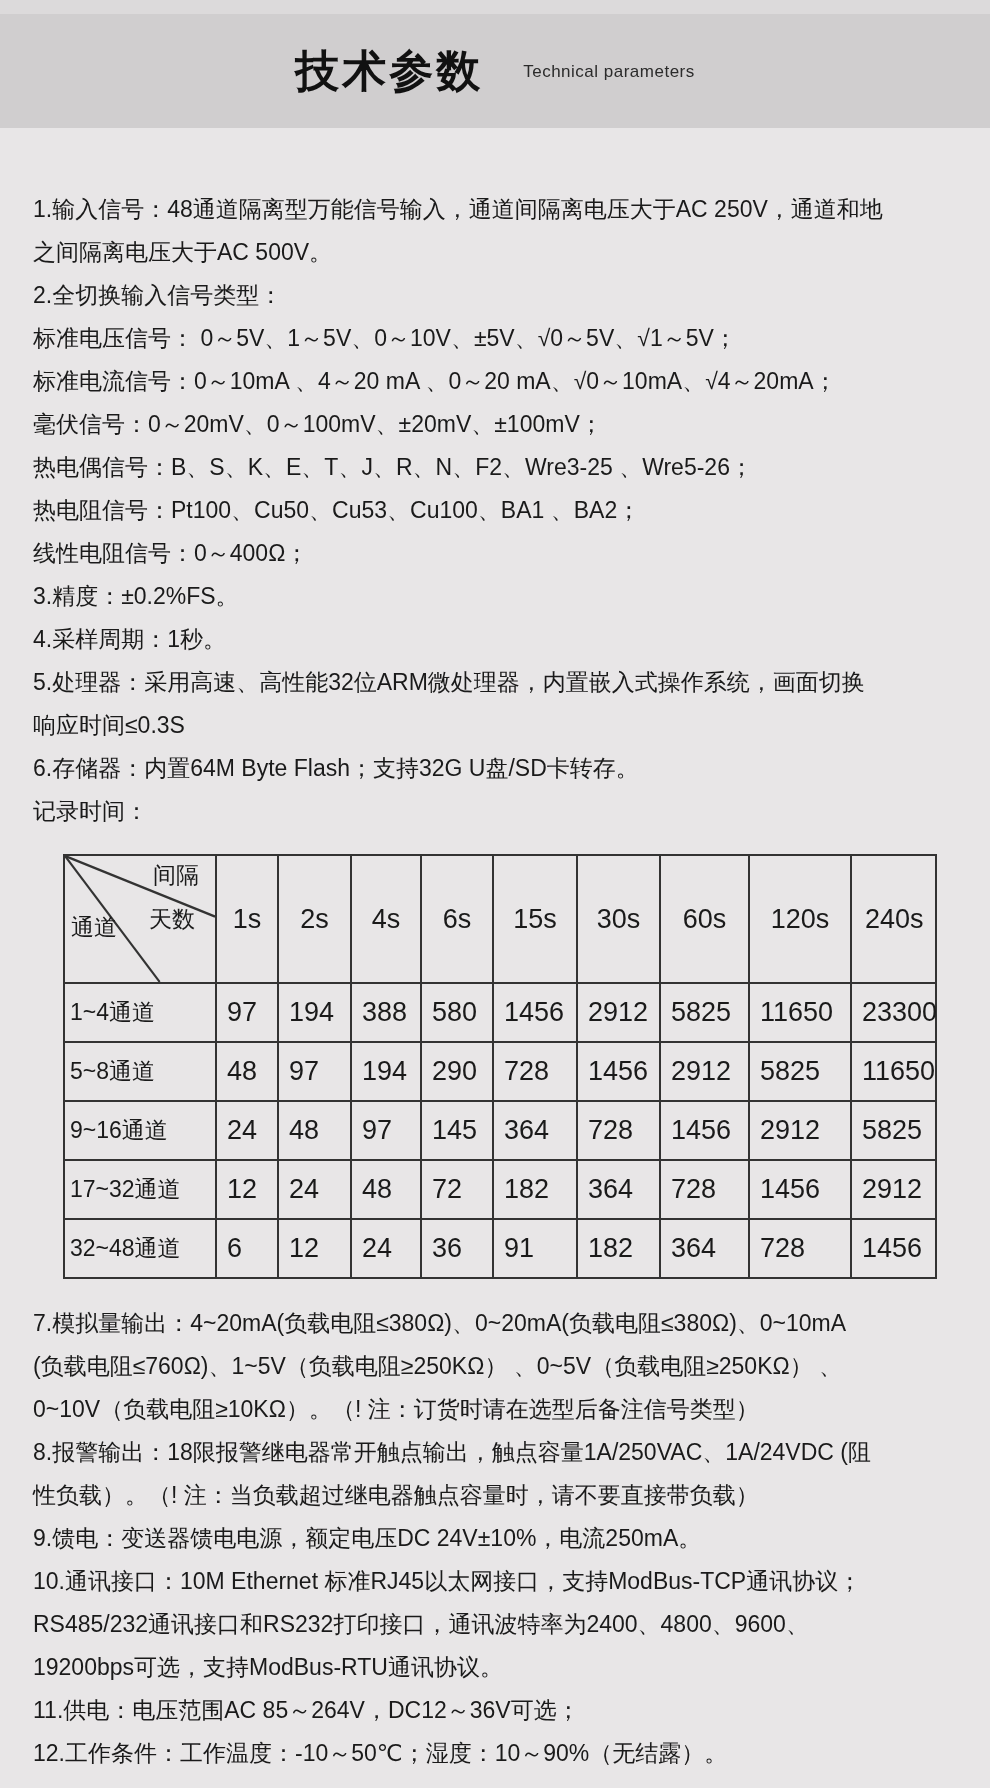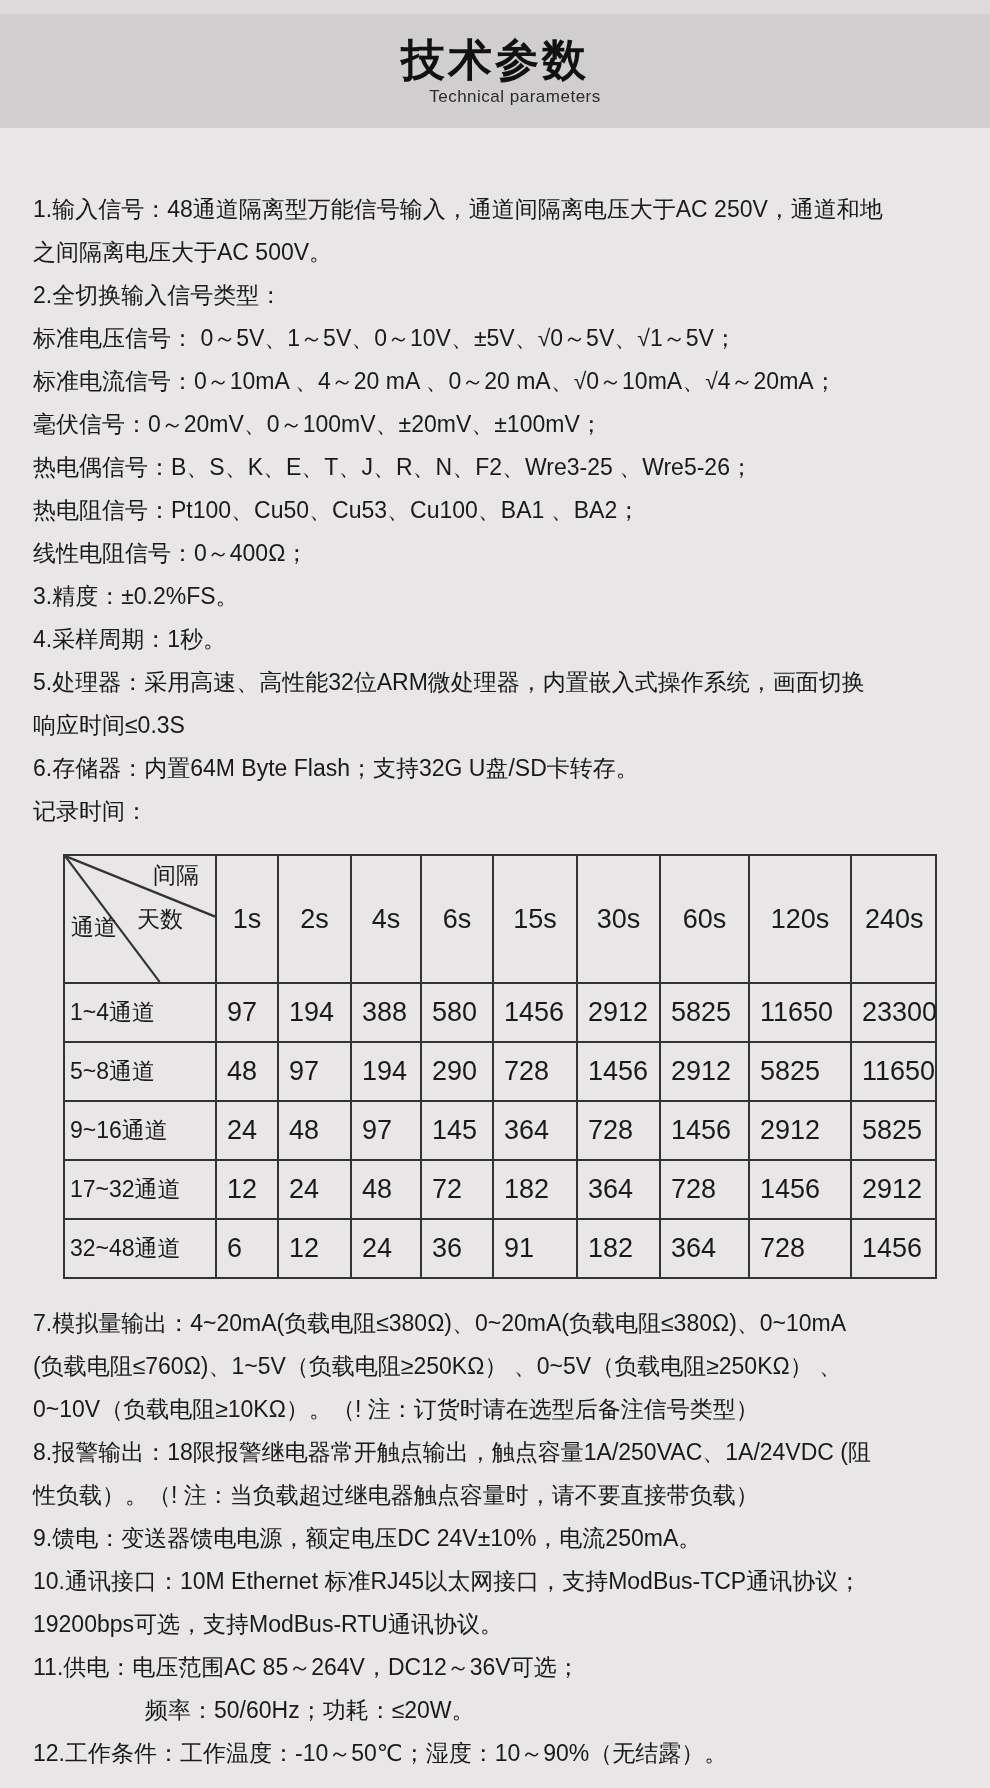--- a/index.html
+++ b/index.html
@@ -15,21 +15,21 @@
     width:990px;height:1788px;
     background:var(--page_bg);
     font-family:"Liberation Sans","DejaVu Sans",sans-serif;
     color:var(--text_color);
     overflow:hidden;
     position:relative;
   }
   .top-strip{height:14px;background:var(--strip_bg);}
   .header-band{
     height:114px;background:var(--band_bg);
-    display:flex;flex-direction:column;align-items:center;justify-content:center;
+    display:flex;flex-direction:row;align-items:center;justify-content:center;
   }
   .page-title{
     font-size:44px;font-weight:bold;letter-spacing:3px;line-height:1.15;color:#111;
   }
   .page-subtitle{
     font-size:17px;color:#2b2b2b;margin-top:1px;letter-spacing:0.5px;margin-left:40px;
   }
   .content{padding:60px 20px 0 33px;}
   .line{
     font-size:23px;line-height:43px;white-space:nowrap;
@@ -52,21 +52,21 @@
   .record-table tbody td{
     height:50px;font-size:27px;text-align:left;padding-left:10px;vertical-align:middle;
   }
   .record-table td.row-label{
     font-size:23px;padding-left:5px;
   }
   th.corner-cell{position:relative;padding:0;}
   .corner-cell svg{position:absolute;left:0;top:0;width:100%;height:100%;}
   .corner-label{position:absolute;font-size:23px;font-weight:normal;line-height:1;}
   .corner-interval{top:8px;right:16px;}
-  .corner-days{top:52px;right:32px;margin-left:12px;}
+  .corner-days{top:52px;right:20px;margin-left:12px;}
   .corner-channel{top:60px;left:6px;}
 </style>
 </head>
 <body>
 
 <div class="top-strip"></div>
 
 <div class="header-band">
   <div class="page-title">技术参数</div>
   <div class="page-subtitle">Technical parameters</div>
@@ -189,18 +189,18 @@
     </tbody>
   </table>
 
   <div class="line">7.模拟量输出：4~20mA(负载电阻≤380Ω)、0~20mA(负载电阻≤380Ω)、0~10mA</div>
   <div class="line">(负载电阻≤760Ω)、1~5V（负载电阻≥250KΩ） 、0~5V（负载电阻≥250KΩ） 、</div>
   <div class="line">0~10V（负载电阻≥10KΩ）。（! 注：订货时请在选型后备注信号类型）</div>
   <div class="line">8.报警输出：18限报警继电器常开触点输出，触点容量1A/250VAC、1A/24VDC (阻</div>
   <div class="line">性负载）。（! 注：当负载超过继电器触点容量时，请不要直接带负载）</div>
   <div class="line">9.馈电：变送器馈电电源，额定电压DC 24V±10%，电流250mA。</div>
   <div class="line">10.通讯接口：10M  Ethernet 标准RJ45以太网接口，支持ModBus-TCP通讯协议；</div>
+  <div class="line">RS485/232通讯接口和RS232打印接口，通讯波特率为2400、4800、9600、</div>
   <div class="line">19200bps可选，支持ModBus-RTU通讯协议。</div>
   <div class="line">11.供电：电压范围AC 85～264V，DC12～36V可选；</div>
-  <div class="line indent">频率：50/60Hz；功耗：≤20W。</div>
   <div class="line">12.工作条件：工作温度：-10～50℃；湿度：10～90%（无结露）。</div>
 
 </div>
 
 </body></html>

